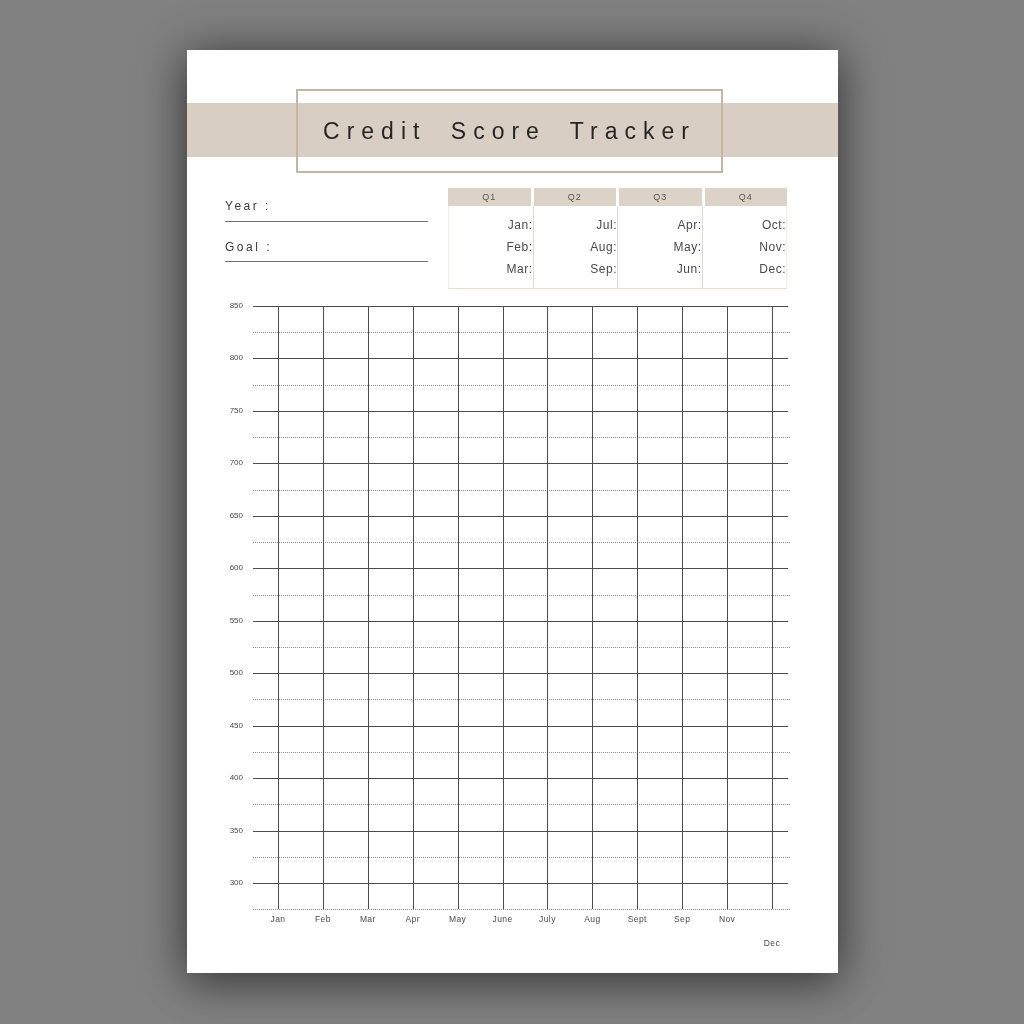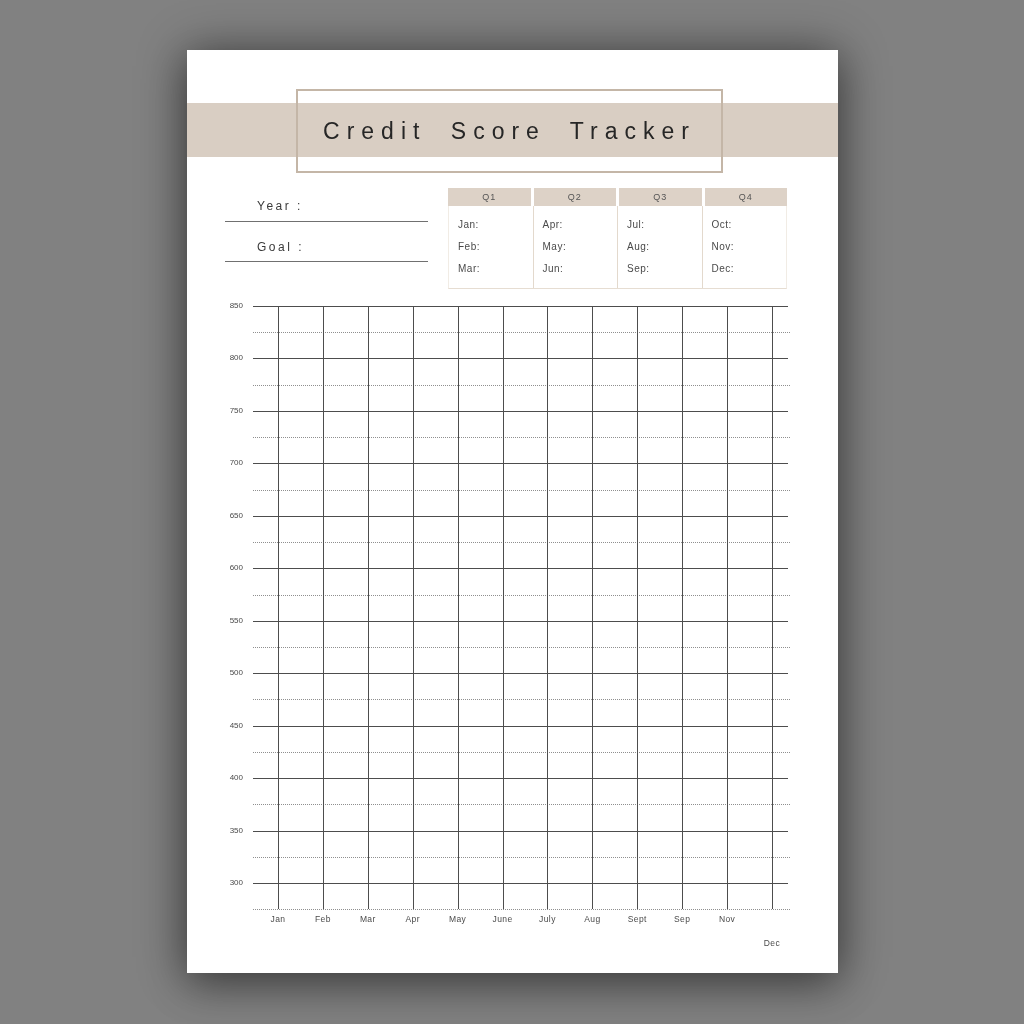--- a/index.html
+++ b/index.html
@@ -38,21 +38,20 @@
     white-space: nowrap;
   }
   .field { position: absolute; left: 38px; width: 203px; }
   .field-year { top: 149px; }
   .field-goal { top: 190px; }
   .field-label {
     display: block;
     font-size: 12px;
     letter-spacing: 2.5px;
     color: #3a3a3a;
-    margin-left: 32px;
   }
   .field-line {
     position: absolute;
     left: 0; width: 203px;
     border-bottom: 1px solid #707070;
   }
   .field-year .field-line { top: 22px; }
   .field-goal .field-line { top: 21px; }
 
   
@@ -77,25 +76,26 @@
     border-bottom: 1px solid #e6ddd2;
     border-left: 1px solid #f1ece5;
     border-right: 1px solid #f1ece5;
   }
   .qtable-body .qcol {
     flex: 1;
     padding: 8px 0 8px 9px;
   }
   .qtable-body .qcol:not(:last-child) { border-right: 1px solid #e3d9cd; }
   .qmonth {
-    font-size: 10px;
+    font-size: 12px;
     letter-spacing: 0.5px;
     color: #4a4a4a;
     height: 22px;
     line-height: 22px;
+    text-align: right;
   }
 
   
   .chart { position: absolute; left: 0; top: 0; width: 651px; height: 870px; }
   .hline {
     position: absolute;
     left: 66px; width: 535px;
     border-top: 1px solid #4d4d4d;
   }
   .hline.minor { border-top: 1px dotted #8f8f8f; width: 537px; }
@@ -148,28 +148,28 @@
       <div class="qcell">Q3</div>
       <div class="qcell">Q4</div>
     </div>
     <div class="qtable-body">
       <div class="qcol">
         <div class="qmonth">Jan:</div>
         <div class="qmonth">Feb:</div>
         <div class="qmonth">Mar:</div>
       </div>
       <div class="qcol">
+        <div class="qmonth">Jul:</div>
+        <div class="qmonth">Aug:</div>
+        <div class="qmonth">Sep:</div>
+      </div>
+      <div class="qcol">
         <div class="qmonth">Apr:</div>
         <div class="qmonth">May:</div>
         <div class="qmonth">Jun:</div>
-      </div>
-      <div class="qcol">
-        <div class="qmonth">Jul:</div>
-        <div class="qmonth">Aug:</div>
-        <div class="qmonth">Sep:</div>
       </div>
       <div class="qcol">
         <div class="qmonth">Oct:</div>
         <div class="qmonth">Nov:</div>
         <div class="qmonth">Dec:</div>
       </div>
     </div>
   </div>
 
   <div class="chart">

